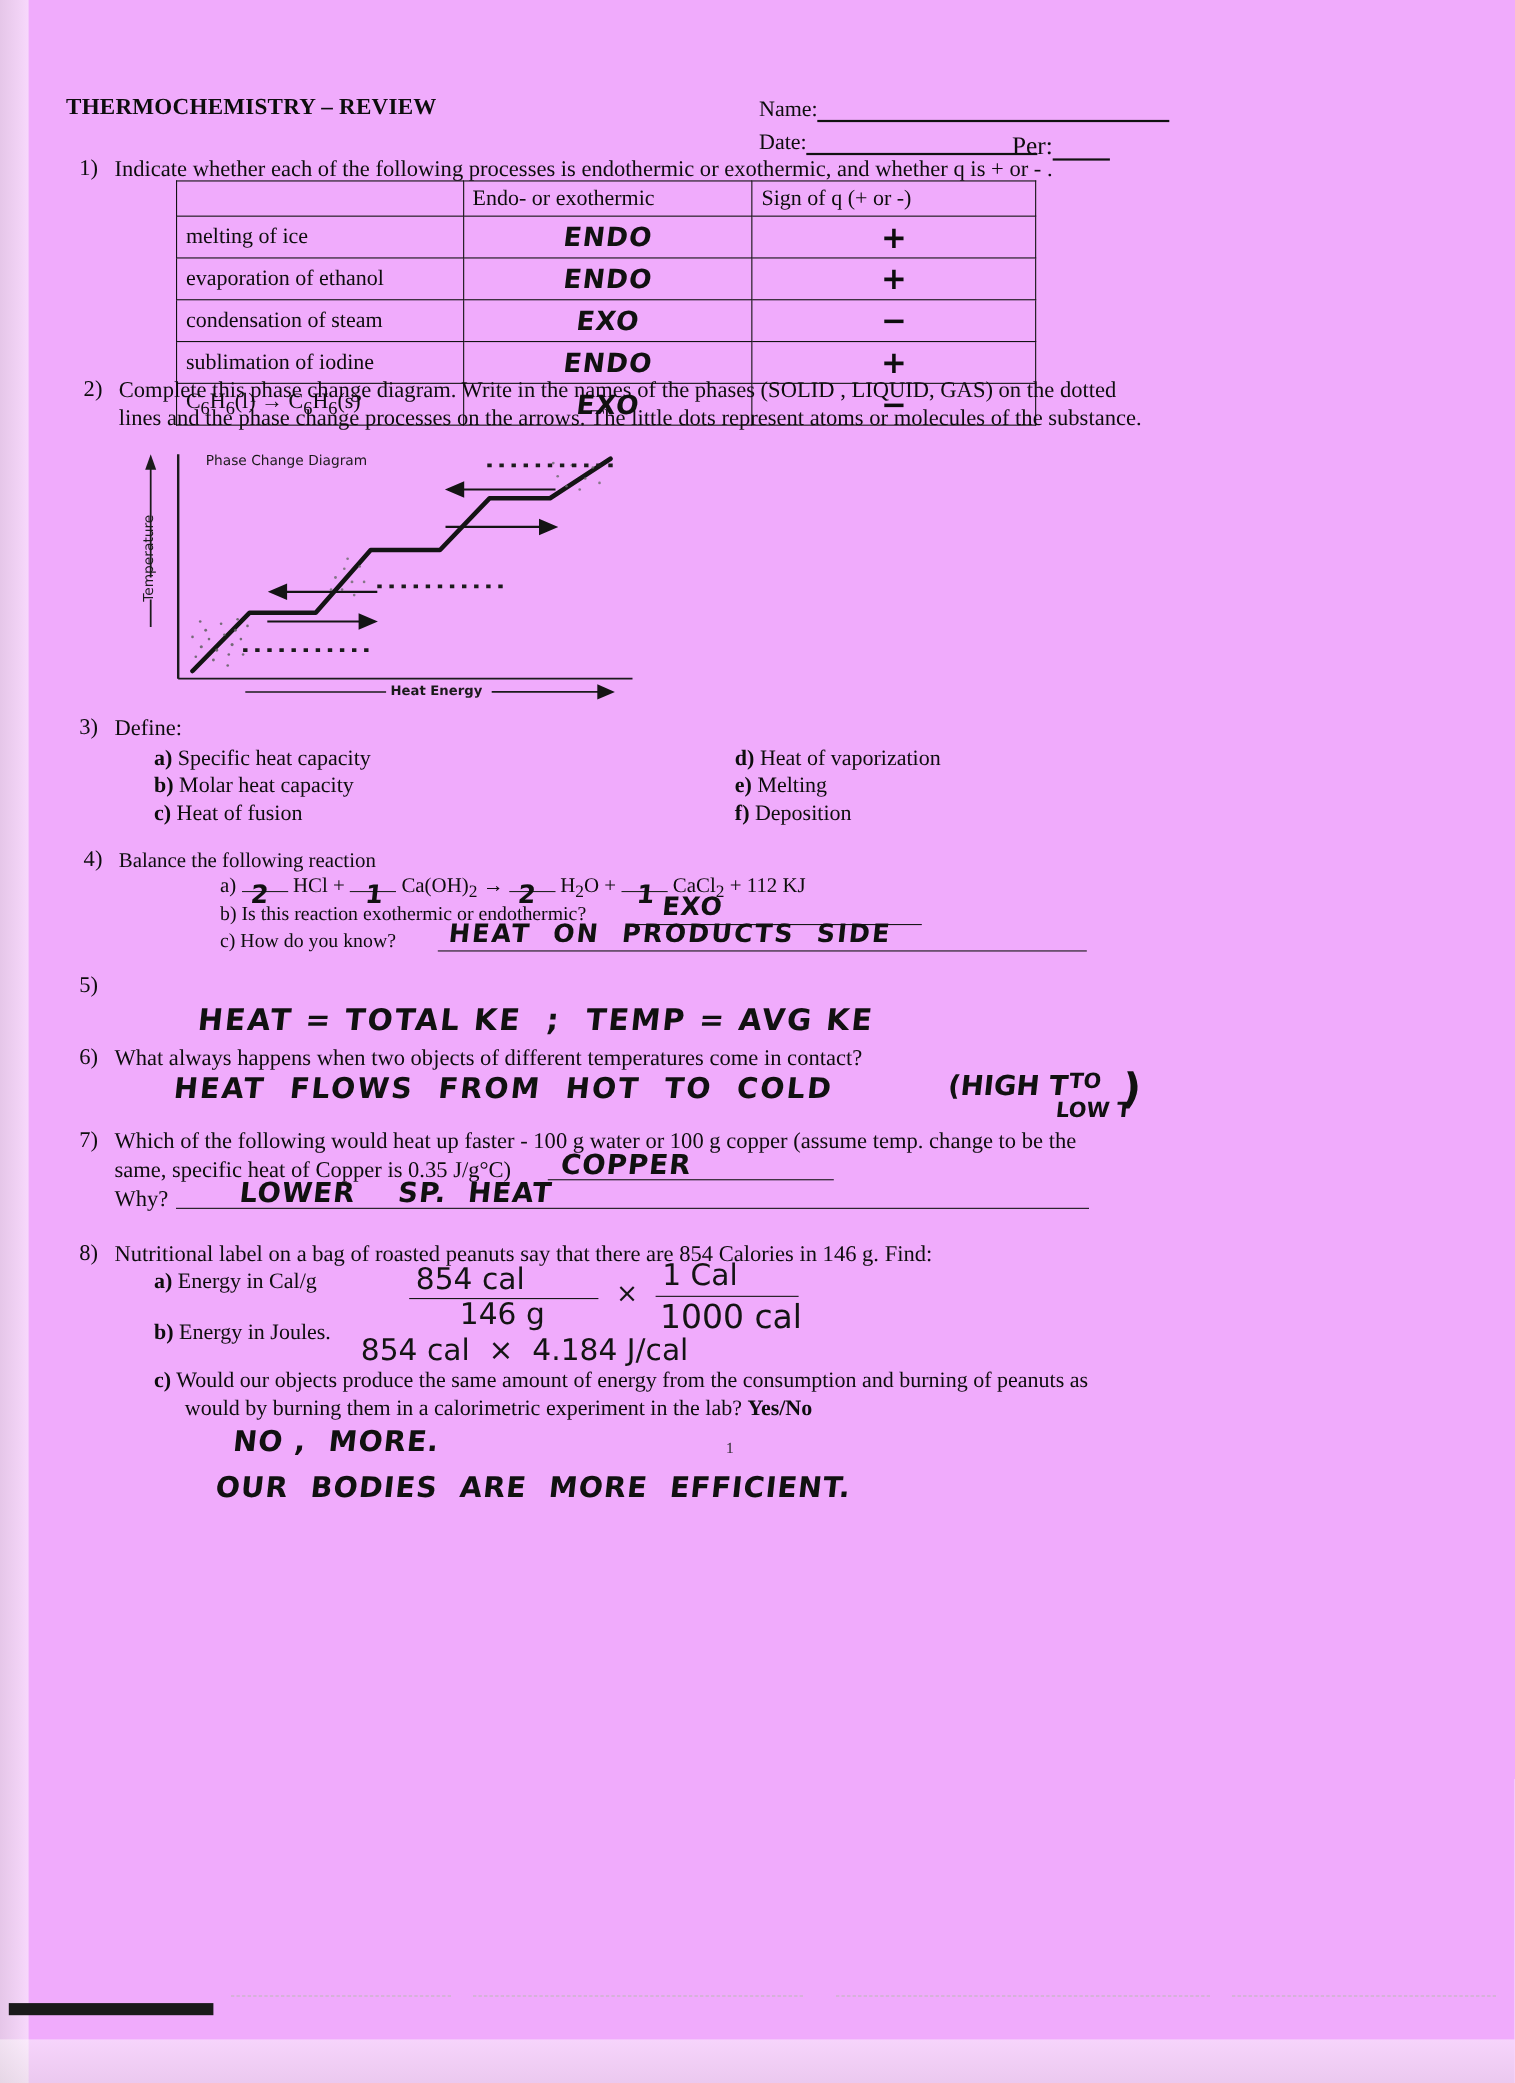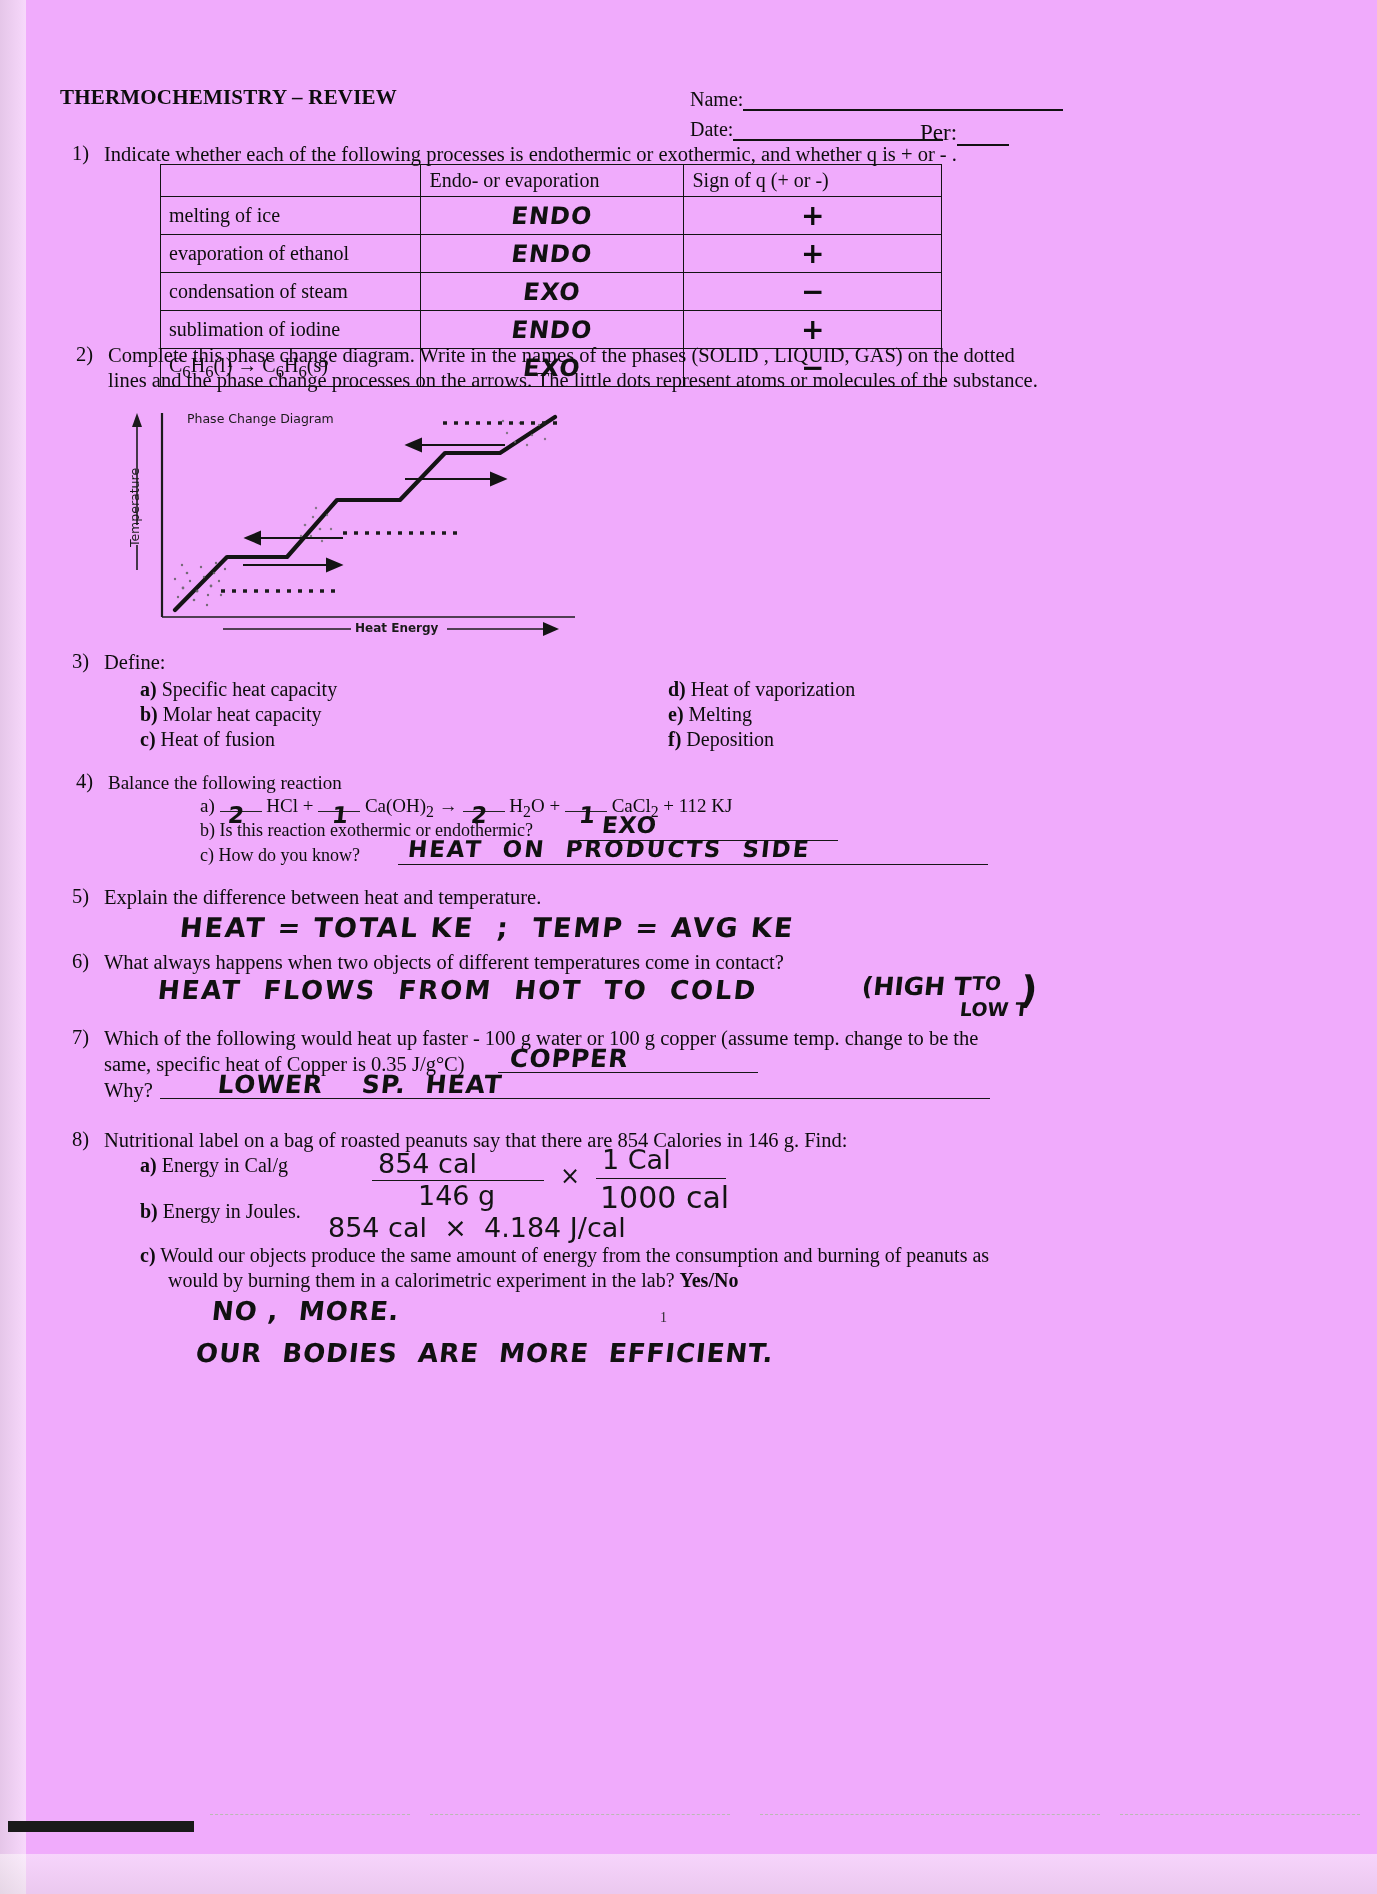--- a/index.html
+++ b/index.html
@@ -107,21 +107,21 @@
       <span>Per:</span><span class="rule" style="width:52px;"></span>
     </div>
 
     <div class="qnum" style="left:72px;top:142px;">1)</div>
     <div class="q" style="left:104px;top:142px;width:1000px;">Indicate whether each of the following processes is endothermic or exothermic, and whether q is + or - .</div>
 
     <table class="t1">
       <tbody>
           <tr>
         <td class="c1"></td>
-        <td class="c2">Endo- or evaporation</td>
+        <td class="c2">Endo- or exothermic</td>
         <td class="c3">Sign of q (+ or -)</td>
       </tr>
       <tr>
         <td class="c1">melting of ice</td>
         <td class="c2">
               <span class="hand ans-endo hand-c" style="display:block;text-align:center;">ENDO</span>
             </td>
         <td class="c3">
               <span class="sign" style="display:block;text-align:center;">+</span>
             </td>
@@ -315,21 +315,20 @@
     <div class="hw" style="left:602px;top:812px;font-size:23px;letter-spacing:1px;">EXO</div>
 
     <div class="sub" style="left:200px;top:845px;font-size:18px;">
       <span>c)</span>
       <span>How do you know?</span>
     </div>
     <div class="ul" style="left:398px;top:864px;width:590px;"></div>
     <div class="hw" style="left:408px;top:836px;font-size:23px;letter-spacing:2px;">HEAT  ON  PRODUCTS  SIDE</div>
 
     <div class="qnum" style="left:72px;top:885px;">5)</div>
-    <div class="q" style="left:104px;top:885px;">Explain the difference between heat and temperature.</div>
     <div class="hw" style="left:180px;top:912px;font-size:27px;letter-spacing:2px;">HEAT = TOTAL KE  ;  TEMP = AVG KE</div>
 
     <div class="qnum" style="left:72px;top:950px;">6)</div>
     <div class="q" style="left:104px;top:950px;">What always happens when two objects of different temperatures come in contact?</div>
     <div class="hw" style="left:158px;top:975px;font-size:26px;letter-spacing:2px;">HEAT  FLOWS  FROM  HOT  TO  COLD</div>
     <div class="hw" style="left:862px;top:972px;font-size:25px;">(HIGH T</div>
     <div class="hw" style="left:972px;top:972px;font-size:19px;">TO</div>
     <div class="hw" style="left:960px;top:998px;font-size:19px;">LOW T</div>
     <div class="hw" style="left:1020px;top:968px;font-size:38px;">)</div>
 

